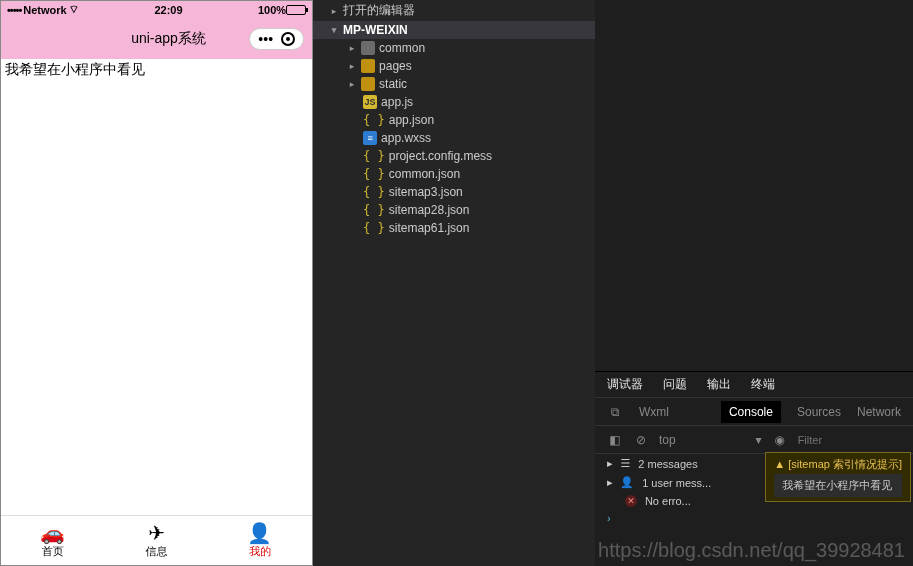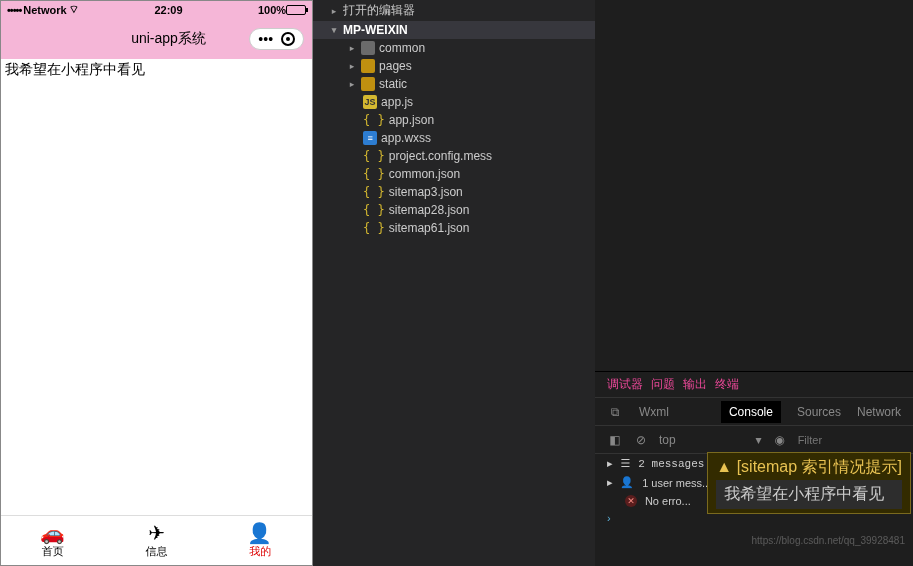--- a/index.html
+++ b/index.html
@@ -30,36 +30,36 @@
 .arrow { width: 10px; display: inline-block; text-align: center; color: #999; font-size: 9px; }
 .file-icon { width: 14px; height: 14px; display: inline-flex; align-items: center; justify-content: center; font-size: 9px; border-radius: 2px; }
 .folder-grey { background: #6b6b6b; }
 .folder-orange { background: #c09010; }
 .js-icon { background: #d4b830; color: #333; font-weight: bold; }
 .json-icon { color: #d4b830; font-family: monospace; }
 .wxss-icon { background: #2d7dd2; color: #fff; }
 .editor-right { flex: 1; background: #1e1e1e; display: flex; flex-direction: column; }
 .editor-top { flex: 1; }
 .devtools { height: 195px; border-top: 1px solid #000; display: flex; flex-direction: column; color: #ccc; font-size: 12px; }
-.dt-tabs { height: 26px; display: flex; align-items: center; gap: 8px; padding: 0 12px; color: #ec4899; border-bottom: 1px solid #333; }
+.dt-tabs { height: 26px; display: flex; align-items: center; gap: 20px; padding: 0 12px; color: #e5e5e5; border-bottom: 1px solid #333; }
 .dt-subtabs { height: 28px; display: flex; align-items: center; gap: 16px; padding: 0 12px; color: #888; border-bottom: 1px solid #333; }
 .dt-subtabs .active { color: #fff; background: #000; padding: 4px 8px; margin-left: 36px; }
 .dt-toolbar { height: 28px; display: flex; align-items: center; gap: 10px; padding: 0 12px; color: #888; border-bottom: 1px solid #333; }
 .dt-toolbar .dropdown { display: flex; align-items: center; gap: 80px; }
 .dt-toolbar input { background: transparent; border: none; color: #888; font-size: 11px; width: 40px; }
 .dt-messages { flex: 1; }
 .msg-row { display: flex; align-items: center; gap: 8px; padding: 3px 12px; font-size: 11px; }
-.msg-count { color: #ccc; font-family: Liberation Mono, monospace; }
+.msg-count { color: #ccc; }
 .circle-icon { width: 12px; height: 12px; border-radius: 50%; display: inline-flex; align-items: center; justify-content: center; font-size: 9px; }
 .err { background: #5a1d1d; color: #f28b82; }
 .user-ico { color: #888; }
 .prompt-row { color: #5db0d7; padding: 2px 12px; font-size: 11px; }
-.tooltip { position: absolute; right: 2px; top: 452px; background: #332b00; border: 1px solid #7a6a1f; padding: 4px 8px; font-size: 16px; color: #e8c252; min-width: 140px; }
+.tooltip { position: absolute; right: 2px; top: 452px; background: #332b00; border: 1px solid #7a6a1f; padding: 4px 8px; font-size: 11px; color: #e8c252; min-width: 140px; }
 .tooltip-sub { background: #2d2d2d; color: #ccc; padding: 4px 8px; margin-top: 2px; }
-.watermark { position: absolute; right: 8px; bottom: 20px; color: rgba(200,200,200,0.35); font-size: 10px; pointer-events: none; }
+.watermark { position: absolute; right: 8px; bottom: 4px; color: rgba(200,200,200,0.35); font-size: 20px; pointer-events: none; }
 .icon-btn { width: 16px; height: 16px; display: inline-flex; align-items: center; justify-content: center; color: #888; }
 </style>
 </head>
 <body>
 
 <div class="simulator">
   <div class="status-bar">
     <div class="status-left">
       <span class="dots">•••••</span>
       <span>Network</span>

